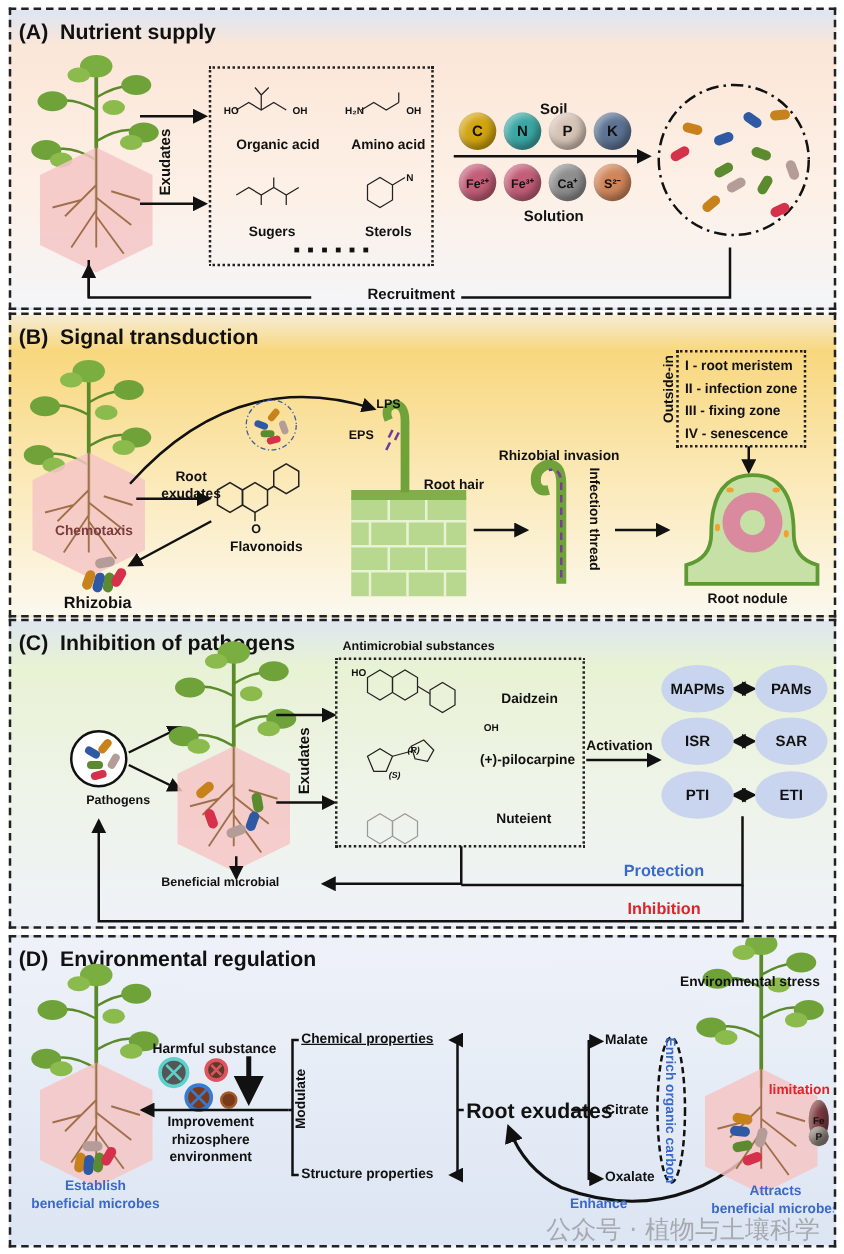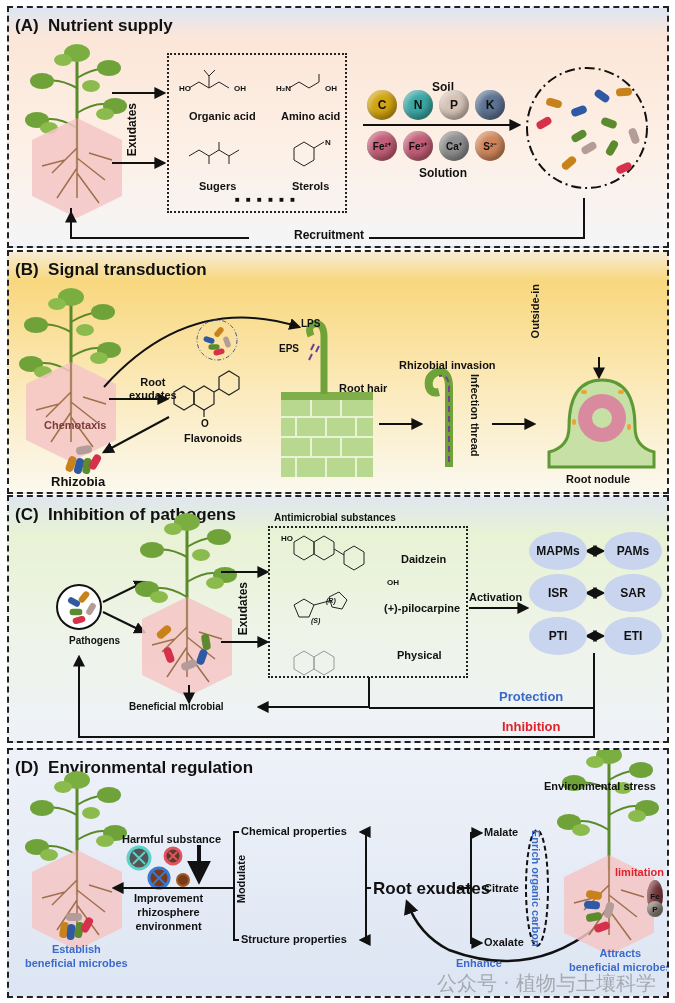--- a/index.html
+++ b/index.html
@@ -200,20 +200,26 @@
   <div class="lbl" style="left:35px;top:167px;color:#7a3b3b;">Chemotaxis</div>
   <div class="lbl sm" style="left:192px;top:166px;">O</div>
   <div class="lbl" style="left:163px;top:180px;padding-left:12px;">Flavonoids</div>
   <div class="lbl" style="left:42px;top:222px;font-size:13px;">Rhizobia</div>
   <div class="lbl sm" style="left:292px;top:66px;">LPS</div>
   <div class="lbl sm" style="left:270px;top:91px;">EPS</div>
   <div class="lbl" style="left:330px;top:130px;">Root hair</div>
   <div class="lbl" style="left:390px;top:107px;">Rhizobial invasion</div>
   <div class="lbl vertdown" style="left:460px;top:122px;">Infection thread</div>
   <div class="lbl vert" style="left:520px;top:32px;">Outside-in</div>
+  <div class="dotbox" style="left:532px;top:28px;width:104px;height:78px;padding:2px 5px;">
+    <div class="lbl" style="position:static;line-height:18px;">I - root meristem</div>
+    <div class="lbl" style="position:static;line-height:18px;">II - infection zone</div>
+    <div class="lbl" style="position:static;line-height:18px;">III - fixing zone</div>
+    <div class="lbl" style="position:static;line-height:18px;">IV - senescence</div>
+  </div>
   <div class="lbl" style="left:557px;top:221px;">Root nodule</div>
 </div>
 
 <div class="panel" id="pC">
   <div class="title">(C)  Inhibition of pathogens</div>
   <svg class="abs" width="662" height="248">
     <circle cx="70" cy="110" r="22" fill="#fff" stroke="#111" stroke-width="2"></circle>
     <g>
       <use href="#bac" transform="translate(75,100) rotate(-50) scale(0.8)" fill="#c8821c"></use>
       <use href="#bac" transform="translate(65,105) rotate(30) scale(0.8)" fill="#2f5aa3"></use>
@@ -263,21 +269,21 @@
   <div class="lbl sm" style="left:60px;top:138px;">Pathogens</div>
   <div class="lbl vert" style="left:227px;top:85px;font-size:12px;">Exudates</div>
   <div class="lbl sm" style="left:265px;top:15px;">Antimicrobial substances</div>
   <div class="dotbox" style="left:259px;top:29px;width:200px;height:152px;"></div>
   <div class="lbl sm" style="left:272px;top:37px;font-size:8px;">HO</div>
   <div class="lbl sm" style="left:378px;top:81px;font-size:8px;">OH</div>
   <div class="lbl sm" style="left:317px;top:100px;font-size:7px;font-style:italic;">(R)</div>
   <div class="lbl sm" style="left:302px;top:120px;font-size:7px;font-style:italic;">(S)</div>
   <div class="lbl" style="left:392px;top:56px;">Daidzein</div>
   <div class="lbl" style="left:375px;top:105px;">(+)-pilocarpine</div>
-  <div class="lbl" style="left:388px;top:152px;">Physical</div>
+  <div class="lbl" style="left:388px;top:152px;">Nuteient</div>
   <div class="lbl" style="left:460px;top:94px;">Activation</div>
   <div class="ellipse" style="left:520px;top:35px;">MAPMs</div>
   <div class="ellipse" style="left:595px;top:35px;">PAMs</div>
   <div class="ellipse" style="left:520px;top:77px;">ISR</div>
   <div class="ellipse" style="left:595px;top:77px;">SAR</div>
   <div class="ellipse" style="left:520px;top:120px;">PTI</div>
   <div class="ellipse" style="left:595px;top:120px;">ETI</div>
   <div class="lbl sm" style="left:120px;top:204px;">Beneficial  microbial</div>
   <div class="lbl blue" style="left:490px;top:192px;font-size:13px;">Protection</div>
   <div class="lbl red" style="left:493px;top:222px;font-size:13px;">Inhibition</div>
@@ -338,21 +344,21 @@
   <div class="lbl" style="left:125px;top:141px;text-align:center;line-height:14px;">
     <div>Improvement</div>
     <div>rhizosphere</div>
     <div>environment</div>
   </div>
   <div class="lbl blue" style="left:16px;top:192px;text-align:center;line-height:14px;">
     <div>Establish</div>
     <div>beneficial microbes</div>
   </div>
   <div class="lbl vert" style="left:226px;top:105px;">Modulate</div>
-  <div class="lbl" style="left:232px;top:75px;">Chemical  properties</div>
+  <div class="lbl" style="left:232px;top:75px;text-decoration:underline;">Chemical  properties</div>
   <div class="lbl" style="left:232px;top:183px;">Structure  properties</div>
   <div class="lbl" style="left:364px;top:129px;font-size:17px;">Root exudates</div>
   <div class="lbl" style="left:475px;top:76px;">Malate</div>
   <div class="lbl" style="left:475px;top:132px;">Citrate</div>
   <div class="lbl" style="left:475px;top:186px;">Oxalate</div>
   <div class="lbl blue vertdown" style="left:521px;top:80px;">Enrich organic carbon</div>
   <div class="lbl" style="left:535px;top:30px;">Environmental stress</div>
   <div class="lbl red" style="left:606px;top:116px;">limitation</div>
   <div class="ball" style="left:638px;top:130px;width:16px;height:32px;font-size:8px;background:#7a3a3e;">Fe</div>
   <div class="ball" style="left:638px;top:151px;width:16px;height:16px;font-size:8px;background:#8a7e76;">P</div>

